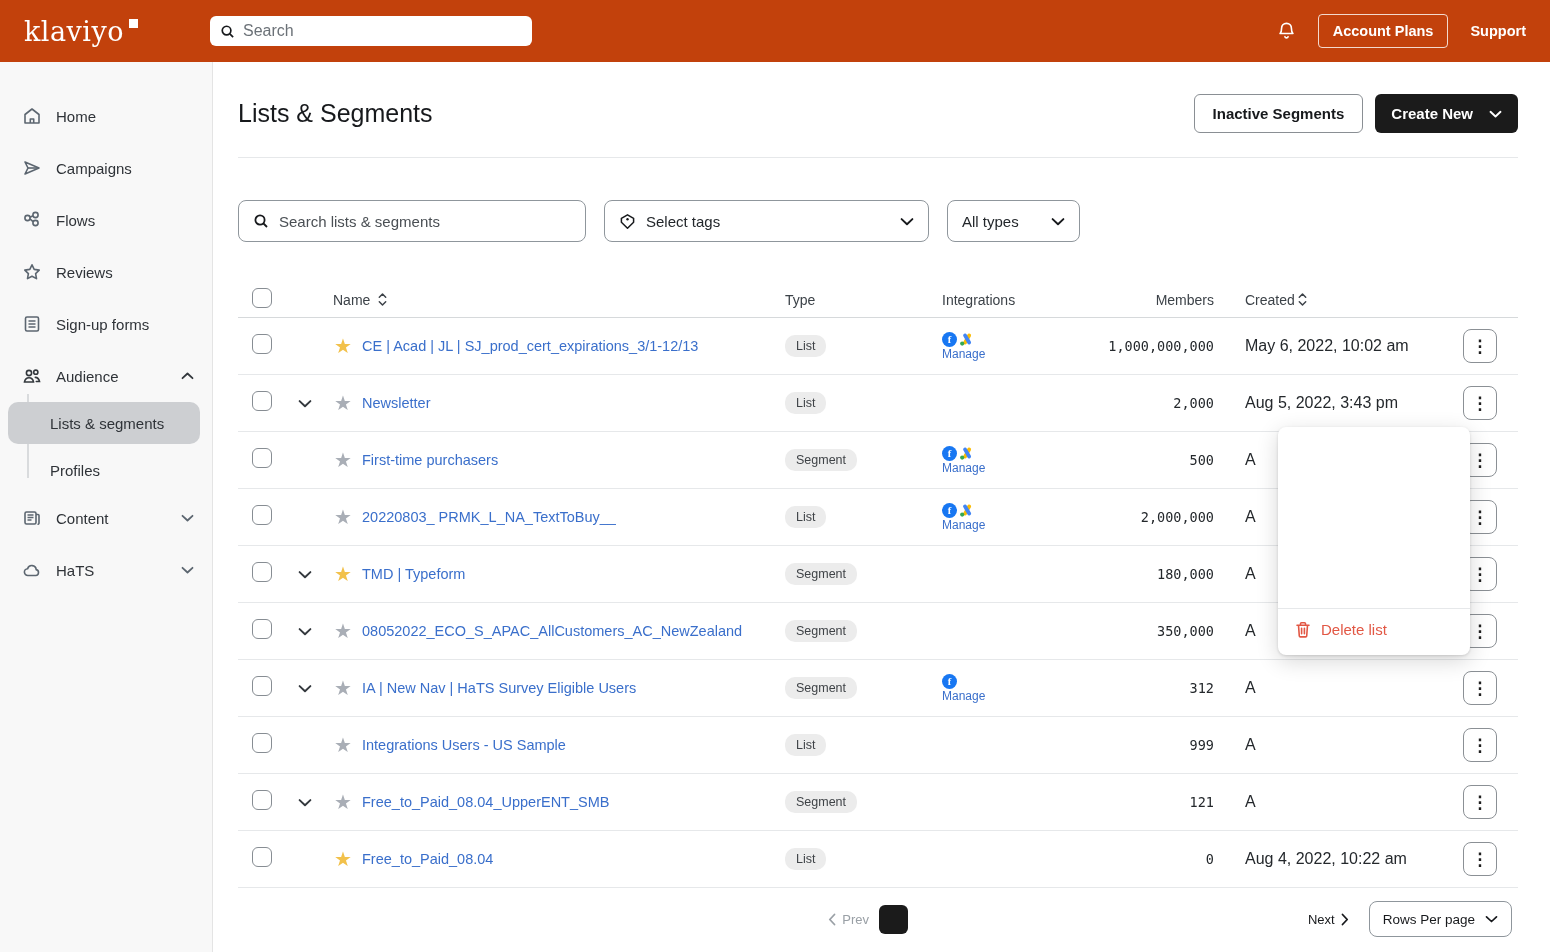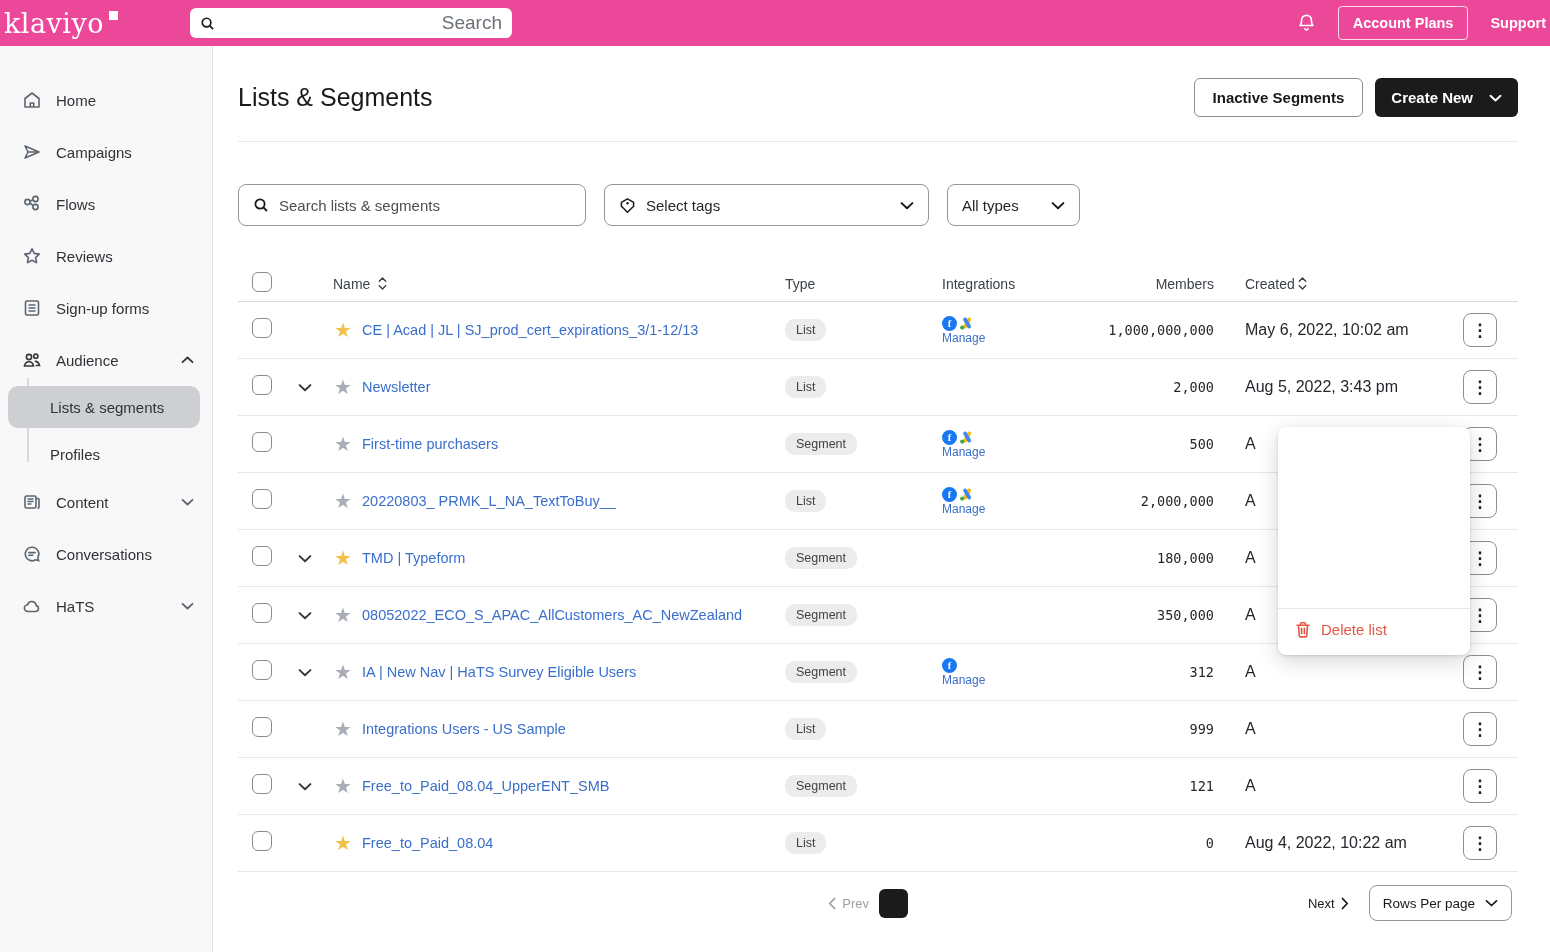--- a/index.html
+++ b/index.html
@@ -1,24 +1,24 @@
 <!DOCTYPE html>
 <html><head>
 <meta charset="utf-8">
 <style>
   * { margin:0; padding:0; box-sizing:border-box; }
   html,body { width:1550px; height:952px; overflow:hidden; background:#fff;
     font-family:"Liberation Sans", sans-serif; color:#23272b; }
 
   
-  .topbar { height:46px; background:#ec4899; display:flex; align-items:center; padding:0 4px; }
+  .topbar { height:62px; background:#c2410c; display:flex; align-items:center; padding:0 24px; }
   .logo { font-family:"DejaVu Serif", serif; color:#fff; font-size:27px; letter-spacing:.5px; position:relative; padding-right:14px; }
   .logo .flag { position:absolute; top:3px; right:0; width:9px; height:9px; background:#fff; }
   .top-search { margin-left:72px; width:322px; height:30px; background:#fff; border-radius:6px; display:flex; align-items:center; padding:0 10px; gap:8px; }
-  .top-search input { border:none; outline:none; font-size:19px; width:100%; color:#333; background:transparent;text-align:right; }
+  .top-search input { border:none; outline:none; font-size:16px; width:100%; color:#333; background:transparent; }
   .top-search input::placeholder { color:#6b7177; }
   .topbar .right { margin-left:auto; display:flex; align-items:center; gap:22px; }
   .bell { display:flex; }
   .btn-account { color:#fff; font-size:14.5px; font-weight:600; border:1px solid rgba(255,255,255,.8); border-radius:4px; padding:8px 14px; background:transparent; cursor:pointer; }
   .support { color:#fff; font-size:14.5px; font-weight:600; }
 
   
   .shell { display:flex; height:906px; }
   .sidebar { width:213px; background:#f8f8f8; border-right:1px solid #e4e4e4; padding-top:28px; flex-shrink:0; }
   .main { flex:1; background:#fff; padding:0 32px 0 25px; position:relative; }
@@ -200,29 +200,20 @@
             <path d="M14 6.5h2a1 1 0 0 1 1 1V15a1.3 1.3 0 0 1-1.5 1.3"></path>
             <path d="M5.5 7h6M5.5 9.5h6M5.5 12h4"></path>
           </svg>
         </span>
       <span class="lbl">Content</span>
       <span>
           <svg width="13" height="8" viewBox="0 0 13 8" fill="none" stroke="#5c6670" stroke-width="1.8" stroke-linecap="round" stroke-linejoin="round">
             <path d="M1.5 1.8 6.5 6.5 11.5 1.8"></path>
           </svg>
         </span>
-    </div>
-    <div class="nav-item">
-      <span>
-          <svg width="20" height="20" viewBox="0 0 20 20" fill="none" stroke="#5c6670" stroke-width="1.6" stroke-linecap="round">
-            <path d="M10 3.2a6.8 6.8 0 1 0 3.6 12.6l3 .8-.8-3A6.8 6.8 0 0 0 10 3.2z"></path>
-            <path d="M6.8 8.6h6.4M6.8 11.2h4"></path>
-          </svg>
-        </span>
-      <span class="lbl">Conversations</span>
     </div>
     <div class="nav-item">
       <span>
           <svg width="20" height="20" viewBox="0 0 20 20" fill="none" stroke="#5c6670" stroke-width="1.6" stroke-linejoin="round">
             <path d="M6 15.5a3.4 3.4 0 0 1-.4-6.8 4.4 4.4 0 0 1 8.6.9 3 3 0 0 1-.4 5.9z"></path>
           </svg>
         </span>
       <span class="lbl">HaTS</span>
       <span>
           <svg width="13" height="8" viewBox="0 0 13 8" fill="none" stroke="#5c6670" stroke-width="1.8" stroke-linecap="round" stroke-linejoin="round">

